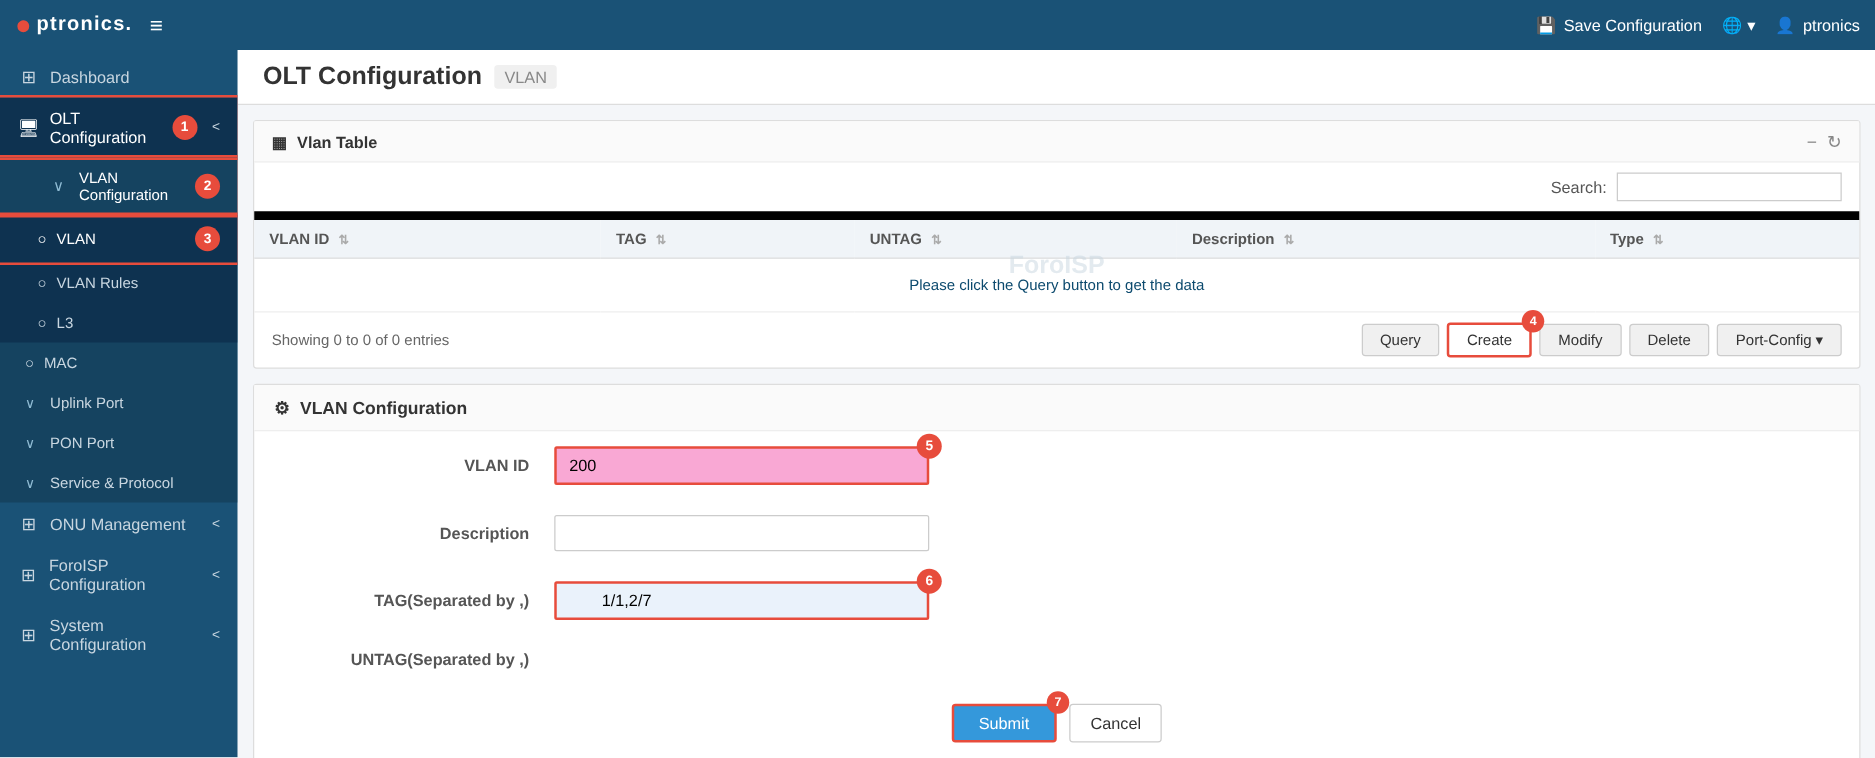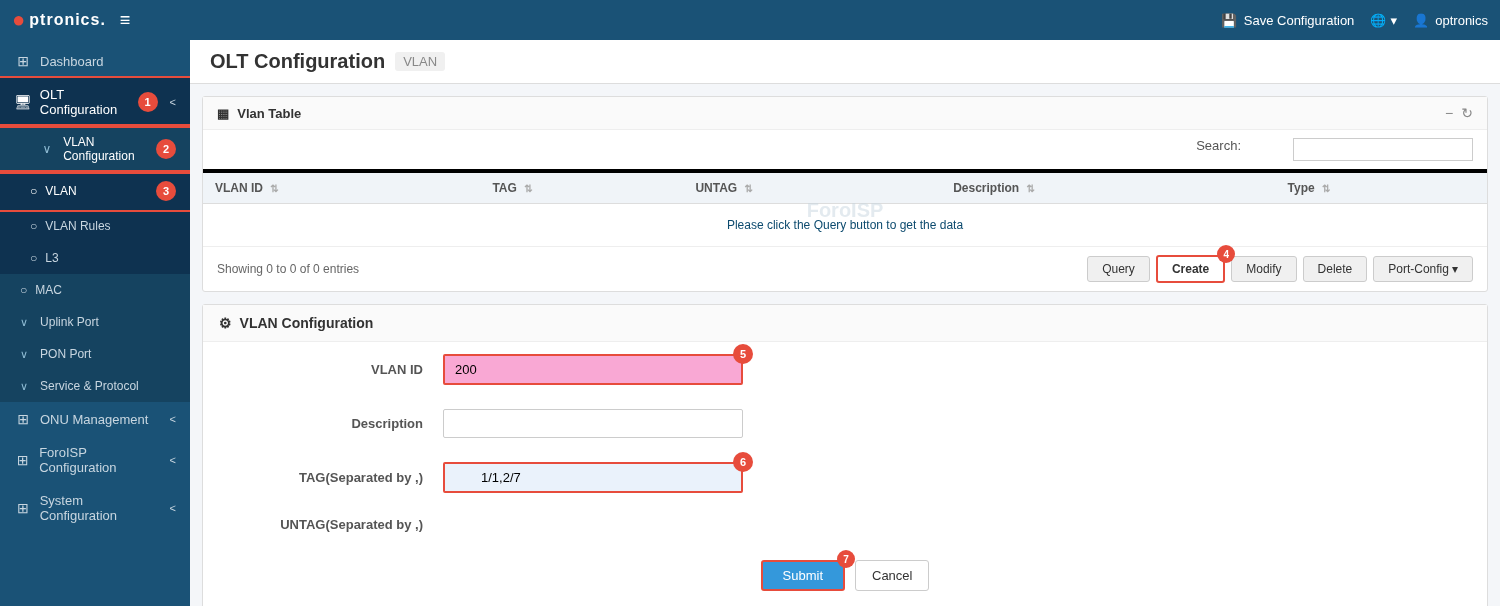--- a/index.html
+++ b/index.html
@@ -108,25 +108,24 @@
       border-bottom: 1px solid #eee;
       background: #fafafa;
     }
     .card-title { display: flex; align-items: center; gap: 8px; font-size: 13px; font-weight: bold; color: #333; }
     .card-header-actions { display: flex; gap: 8px; align-items: center; }
     .card-action-btn { background: none; border: none; cursor: pointer; color: #888; font-size: 14px; }
 
     
     .search-bar {
       display: flex;
-      align-items: flex-start;
+      align-items: center;
       justify-content: flex-end;
       padding: 8px 14px;
-      border-bottom: 4px solid #000000;
-      gap: 44px;
+      border-bottom: 7px solid #000000;
     }
     .search-label { font-size: 13px; margin-right: 8px; color: #555; }
     .search-input {
       border: 1px solid #ccc;
       padding: 3px 8px;
       font-size: 13px;
       width: 180px;
       outline: none;
     }
 
@@ -159,21 +158,21 @@
       cursor: pointer;
       border-radius: 3px;
       border: 1px solid #ccc;
       background: #fff;
       color: #333;
     }
     .btn-primary {
       background: #fff;
       border: 2px solid #e74c3c;
       color: #333;
-      font-weight: bold;
+      font-weight: normal;
     }
     .btn-default { background: #f0f0f0; }
     .btn-port { display: flex; align-items: center; gap: 3px; }
 
     
     .badge-pos { position: relative; display: inline-flex; }
     .badge-circle-btn {
       background: #e74c3c;
       color: #fff;
       border-radius: 50%;
@@ -309,21 +308,21 @@
     <div class="navbar-save">
       <span>💾</span>
       <span>Save Configuration</span>
     </div>
     <div class="navbar-globe">
       <span>🌐</span>
       <span>▾</span>
     </div>
     <div class="navbar-user">
       <span>👤</span>
-      <span>optronics</span>
+      <span>ptronics</span>
     </div>
   </div>
 </div>
 
 <div class="main-layout">
 
   <div class="sidebar">
 
     <div class="sidebar-item">
       <span class="icon">⊞</span>

